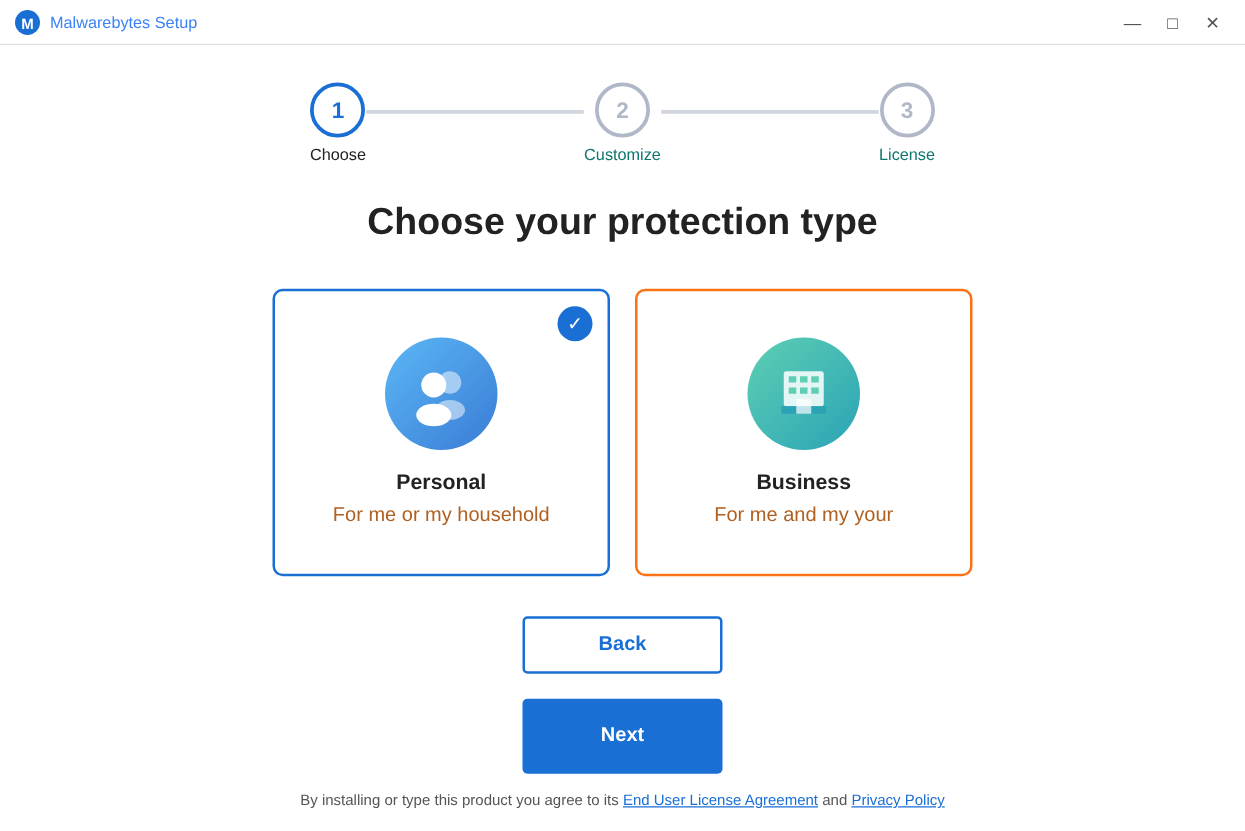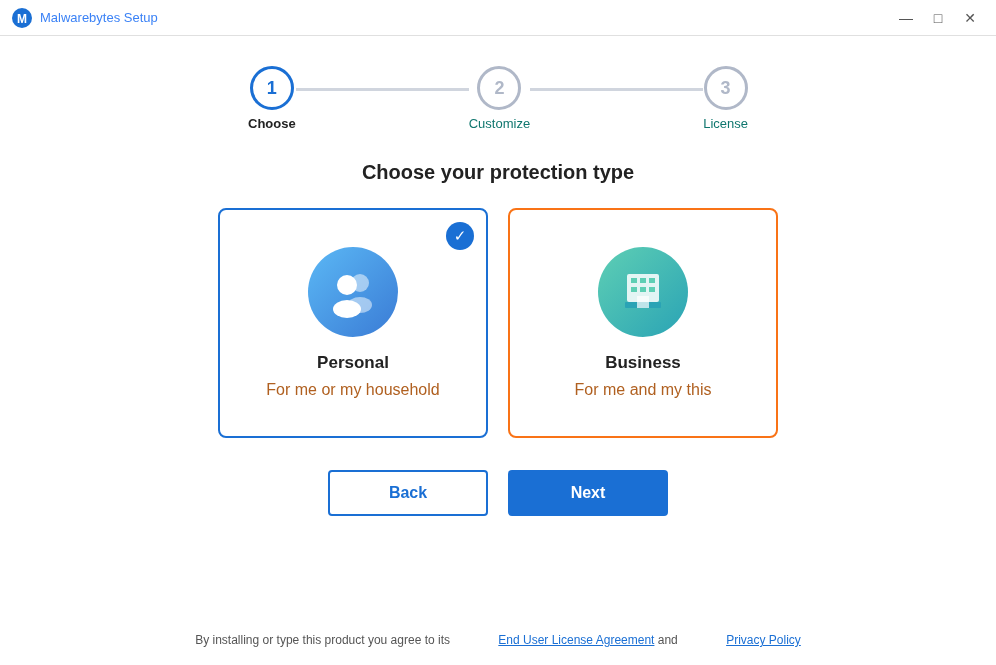--- a/index.html
+++ b/index.html
@@ -109,42 +109,42 @@
       background: #fff;
     }
 
     .step-label {
       margin-top: 6px;
       font-size: 13px;
       text-align: center;
     }
 
     .step-label.active {
-      font-weight: bold;
+      font-weight: normal;
       color: #222;
     }
 
     .step-label.inactive {
       color: #0f766e;
     }
 
     .step-line {
       flex: 1;
       height: 3px;
       background: #d0d5de;
       margin-top: 22px;
       z-index: 0;
     }
 
     
     .section-title {
-      font-size: 20px;
+      font-size: 30px;
       font-weight: bold;
       color: #222;
-      margin-bottom: 24px;
+      margin-bottom: 36px;
     }
 
     
     .cards-row {
       display: flex;
       gap: 20px;
       margin-bottom: 32px;
     }
 
     .card {
@@ -211,37 +211,38 @@
       font-size: 16px;
       color: #b06020;
       text-align: center;
     }
 
     
     .buttons-row {
       display: flex;
       gap: 20px;
       margin-bottom: 30px;
+      flex-direction: column;
     }
 
     .btn-back {
       width: 160px;
       height: 46px;
       border: 2px solid #1a6fd4;
       background: #fff;
       color: #1a6fd4;
       font-size: 16px;
       font-weight: bold;
       border-radius: 4px;
       cursor: pointer;
     }
 
     .btn-next {
       width: 160px;
-      height: 46px;
+      height: 60px;
       border: none;
       background: #1a6fd4;
       color: #fff;
       font-size: 16px;
       font-weight: bold;
       border-radius: 4px;
       cursor: pointer;
     }
 
     
@@ -252,21 +253,20 @@
       position: absolute;
       bottom: 18px;
       left: 0;
       right: 0;
     }
 
     .footer-link {
       color: #1a6fd4;
       text-decoration: underline;
       cursor: pointer;
-      margin-left: 45px;
     }
 
     
     .personal-svg { width: 54px; height: 54px; }
     .business-svg { width: 52px; height: 52px; }
   </style>
 </head>
 <body>
 
 <div class="title-bar">
@@ -344,21 +344,21 @@
           <rect x="23" y="12" width="6" height="5" fill="#5ecfb4"></rect>
           <rect x="32" y="12" width="6" height="5" fill="#5ecfb4"></rect>
           <rect x="14" y="21" width="6" height="5" fill="#5ecfb4"></rect>
           <rect x="23" y="21" width="6" height="5" fill="#5ecfb4"></rect>
           <rect x="32" y="21" width="6" height="5" fill="#5ecfb4"></rect>
           <rect x="8" y="36" width="36" height="6" rx="1" fill="#2aa3b5"></rect>
           <rect x="20" y="30" width="12" height="12" fill="rgba(255,255,255,0.7)"></rect>
         </svg>
       </div>
       <div class="card-name">Business</div>
-      <div class="card-desc">For me and my this</div>
+      <div class="card-desc">For me and my your</div>
     </div>
 
   </div>
 
   <div class="buttons-row">
     <button class="btn-back">Back</button>
     <button class="btn-next">Next</button>
   </div>
 
 </div>

